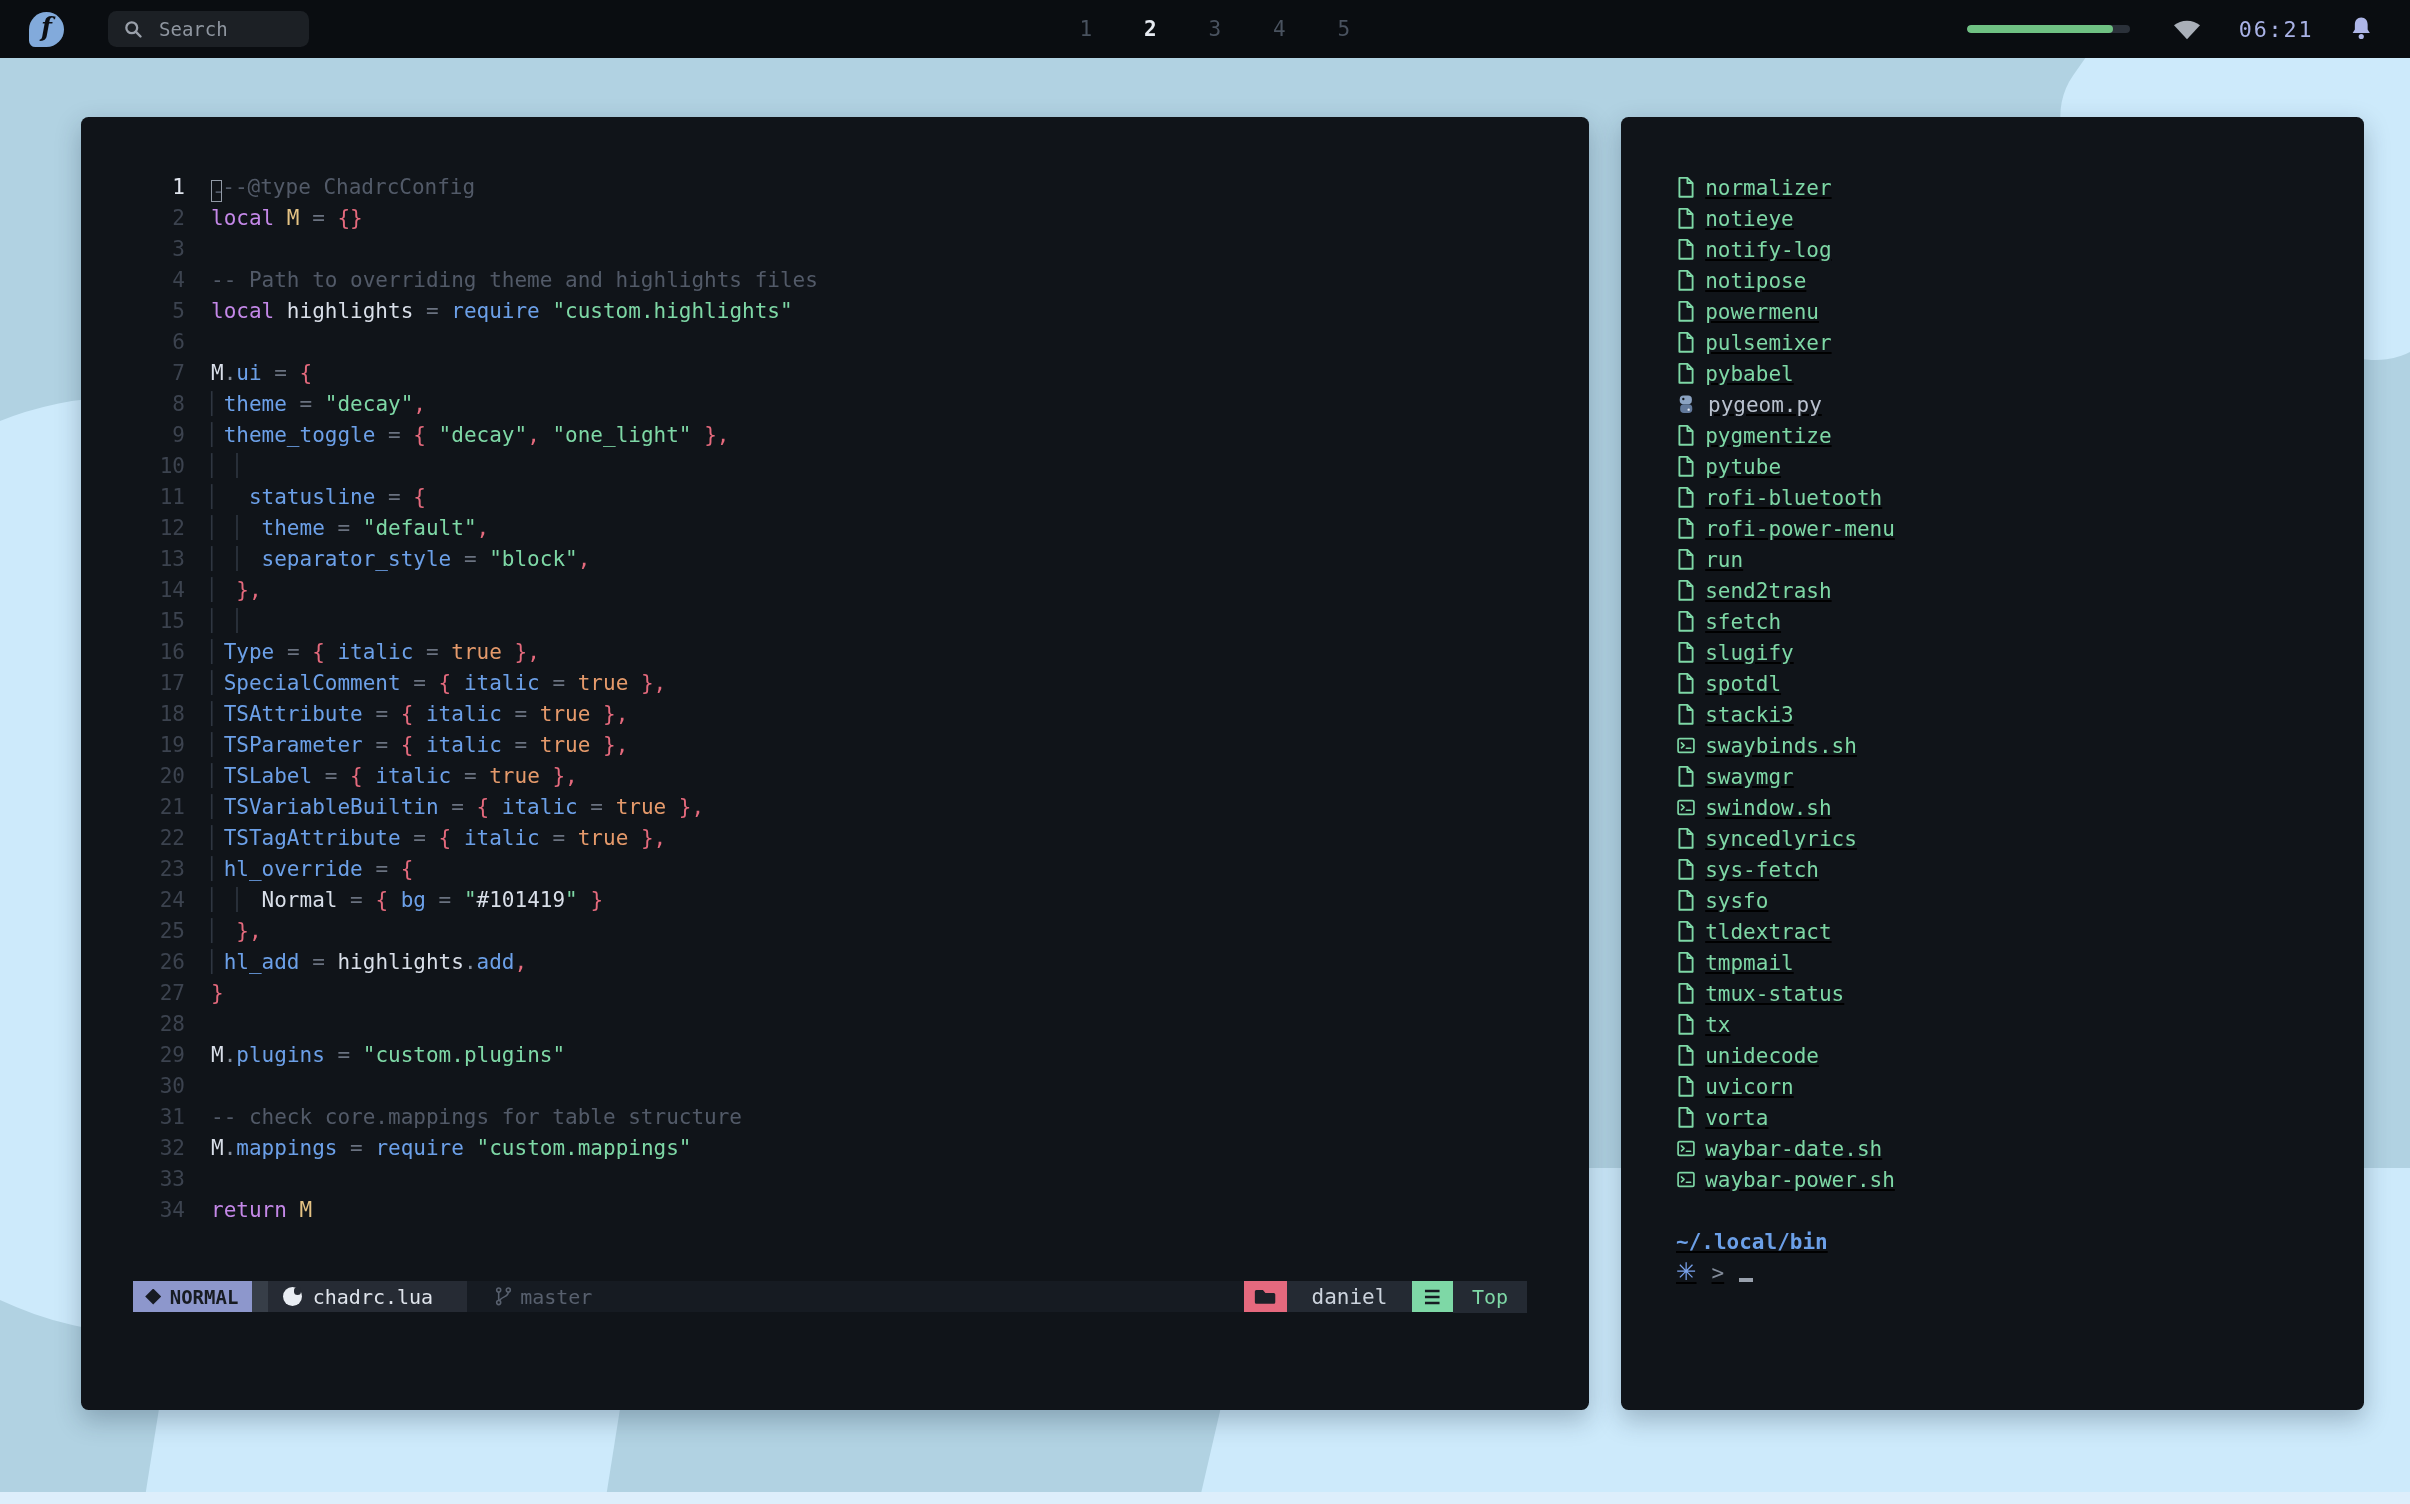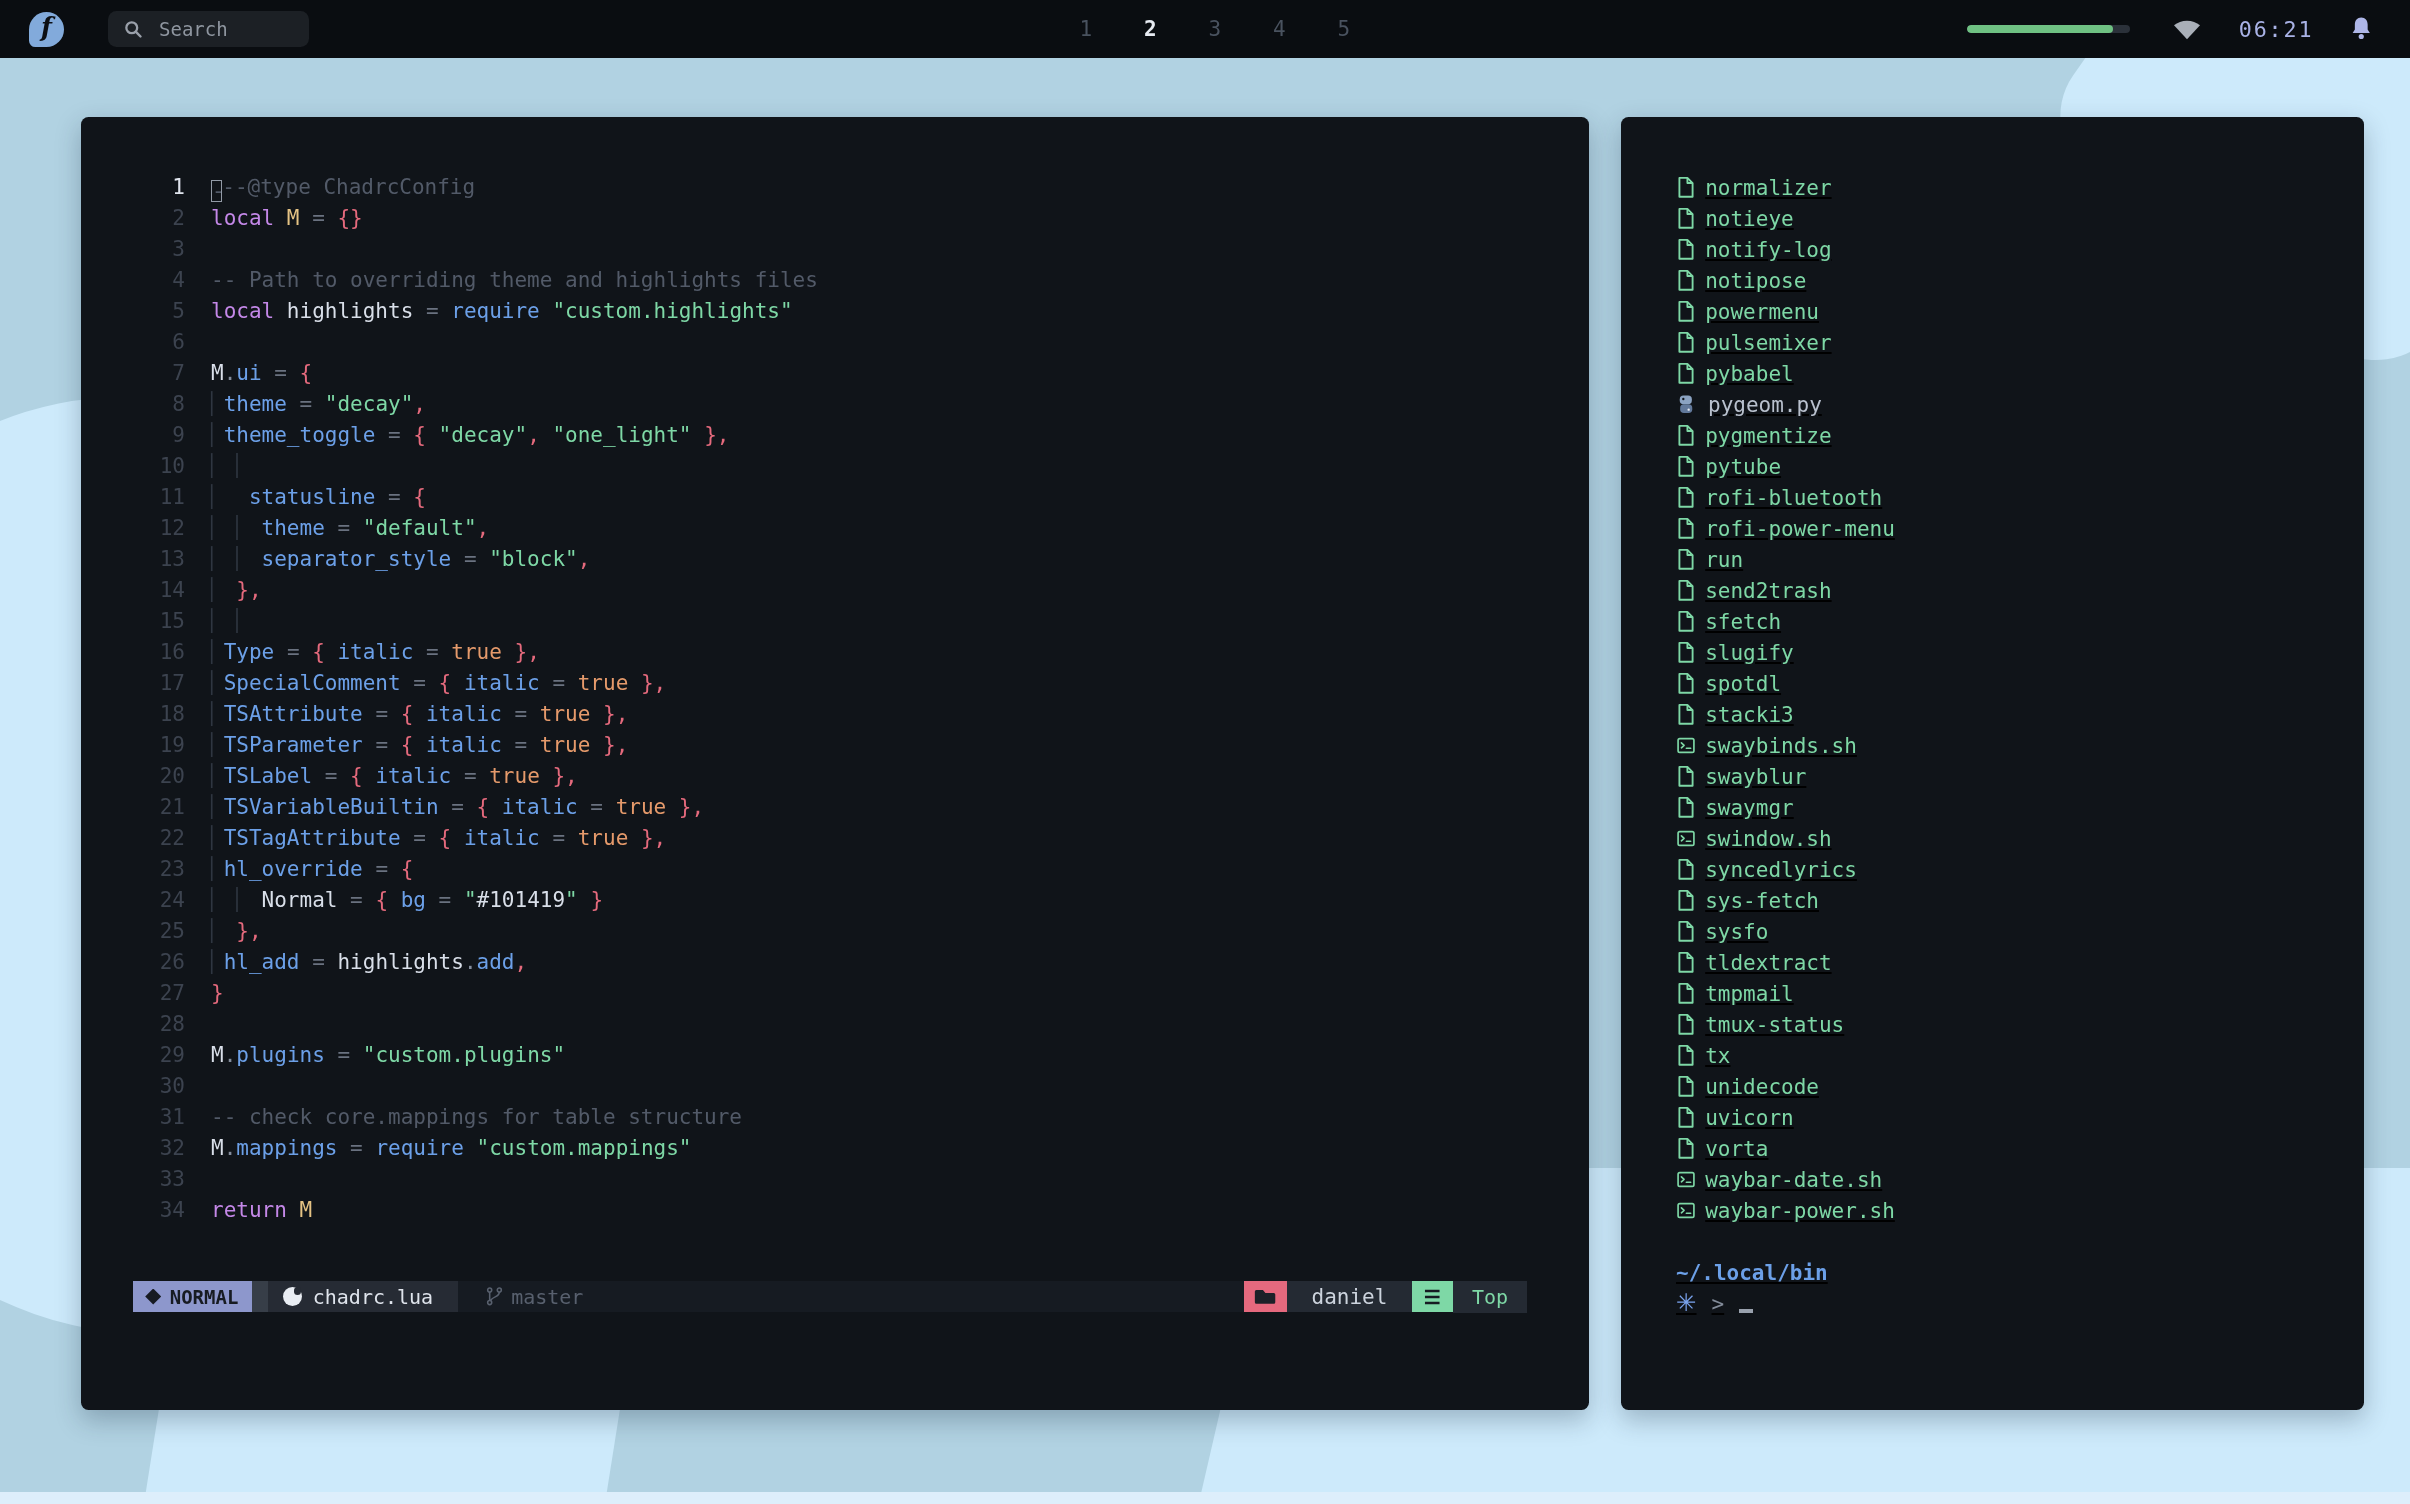--- a/index.html
+++ b/index.html
@@ -67,21 +67,21 @@
 
   
   .sl{position:absolute;left:52px;right:62px;top:1164px;height:31px;background:#161b22;
       display:flex;align-items:center;font-size:19px;}
   .sl-mode{height:31px;background:#8d97cc;color:#171b22;font-weight:bold;
            display:flex;align-items:center;padding:0 14px 0 12.2px;gap:8.5px;}
   .vim-ic{width:16px;height:16px;background:#171b22;
           clip-path:polygon(50% 0,100% 50%,50% 100%,0 50%);}
   .sl-sep{width:16px;height:31px;background:#373e48;}
   .sl-file{height:31px;background:#262b34;color:#dfe4ec;display:flex;align-items:center;
-           padding:0 25px 0 15px;gap:10.4px;font-size:20px;}
+           padding:0 34px 0 15px;gap:10.4px;font-size:20px;}
   .lua-ic{width:19px;height:19px;background:#e9edf3;border-radius:50%;position:relative;}
   .lua-ic::after{content:"";position:absolute;right:0.9px;top:0px;width:7.5px;height:7.5px;
                  background:#262b34;border-radius:50%;}
   .sl-branch{display:flex;align-items:center;gap:6px;color:#58606e;margin-left:26px;font-size:20px;}
   .sl-fill{flex:1;}
   .sl-cwd-ic{width:43px;height:31px;background:#e5697e;display:flex;align-items:center;justify-content:center;}
   .sl-user{height:31px;background:#242a33;color:#ccd3dd;display:flex;align-items:center;
            padding:0 24.5px;font-size:21px;}
   .sl-pos-ic{width:41px;height:31px;background:#7ed8a6;color:#171b22;display:flex;align-items:center;
              justify-content:center;font-size:19px;font-weight:bold;}
@@ -362,29 +362,20 @@
             </span>
             <span class="fname">swaybinds.sh</span>
           </div>
           <div class="trow">
             <span class="fi">
               <svg viewBox="0 0 20 24">
                 <path d="M3 2h8.5L17 7.5V22H3z" fill="none" stroke="currentColor" stroke-width="2" stroke-linejoin="round"></path>
                 <path d="M11.5 2v5.5H17" fill="none" stroke="currentColor" stroke-width="2" stroke-linejoin="round"></path>
               </svg>
             </span>
-            <span class="fname">swayblur</span>
-          </div>
-          <div class="trow">
-            <span class="fi">
-              <svg viewBox="0 0 20 24">
-                <path d="M3 2h8.5L17 7.5V22H3z" fill="none" stroke="currentColor" stroke-width="2" stroke-linejoin="round"></path>
-                <path d="M11.5 2v5.5H17" fill="none" stroke="currentColor" stroke-width="2" stroke-linejoin="round"></path>
-              </svg>
-            </span>
             <span class="fname">swaymgr</span>
           </div>
           <div class="trow">
             <span class="fi">
               <svg viewBox="0 0 24 24">
                 <rect x="2.5" y="4" width="19" height="16.5" rx="2" fill="none" stroke="currentColor" stroke-width="2"></rect>
                 <path d="M6.5 9l3.2 3-3.2 3" fill="none" stroke="currentColor" stroke-width="2" stroke-linecap="round" stroke-linejoin="round"></path>
                 <path d="M12.5 15.5h5" stroke="currentColor" stroke-width="2" stroke-linecap="round"></path>
               </svg>
             </span>

